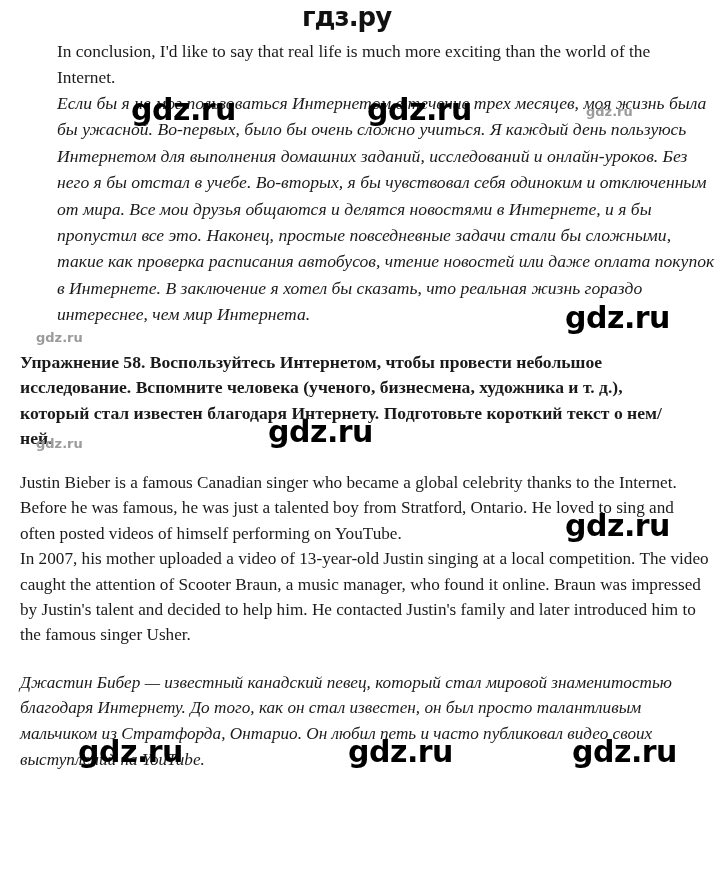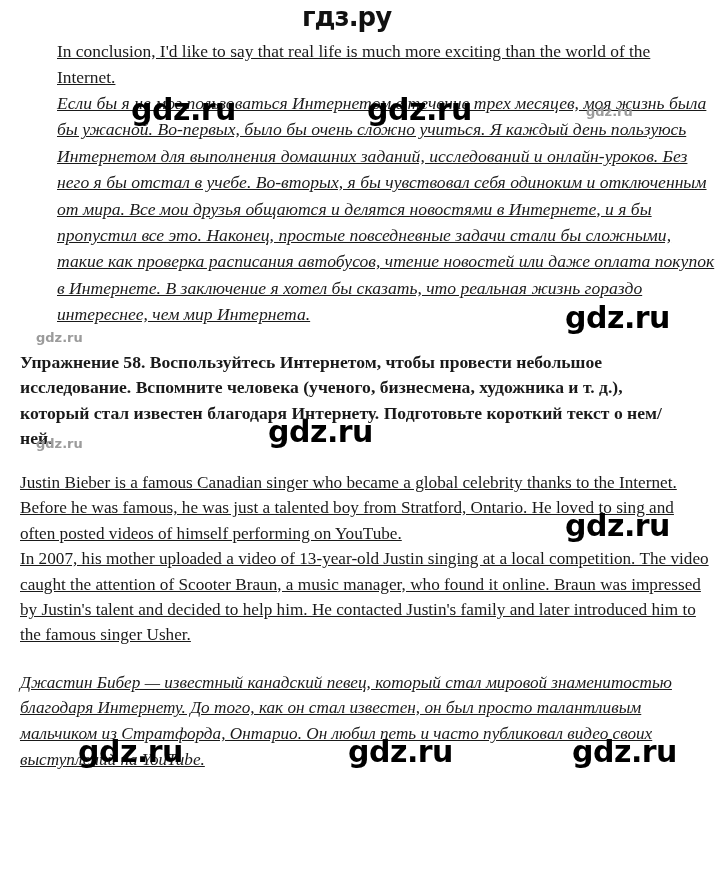--- a/index.html
+++ b/index.html
@@ -68,21 +68,20 @@
     left: 0;
     top: 38px;
     width: 720px;
   }
 
   .para {
     margin: 0;
     font-size: 17.2px;
     line-height: 25.2px;
     text-align: left;
-    text-decoration: underline;
   }
 
   .para-en-intro {
     padding-left: 57px;
     padding-right: 46px;
     font-size: 17.4px;
     line-height: 26px;
   }
 
   .para-ru {

